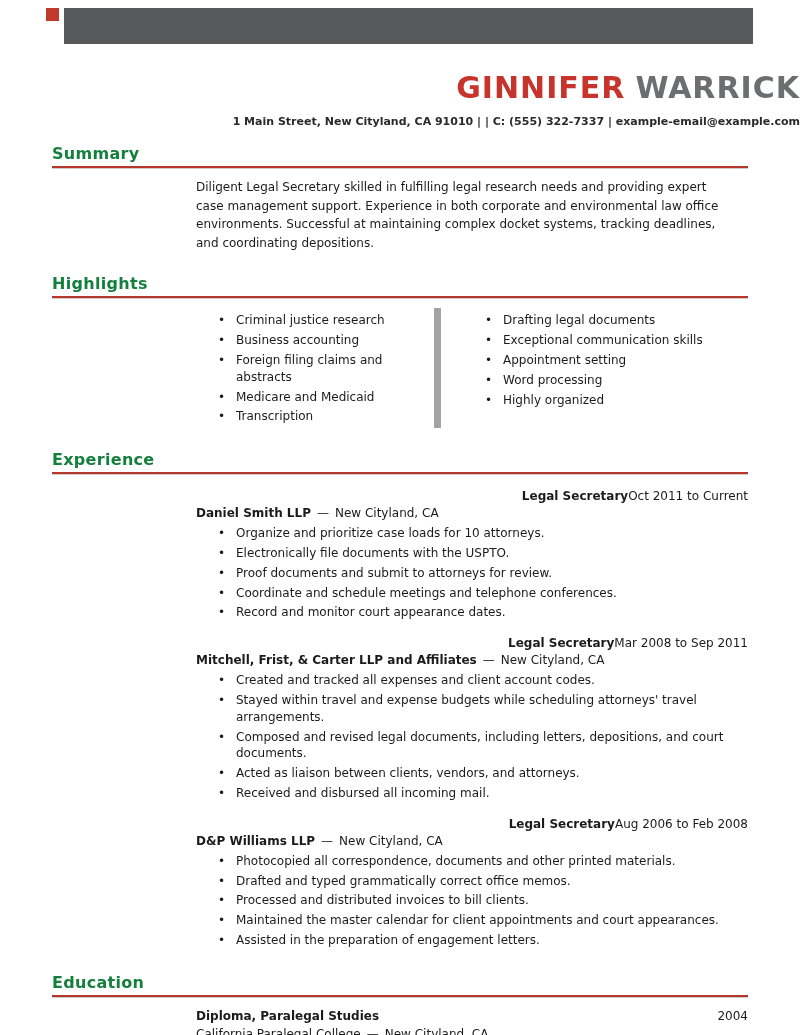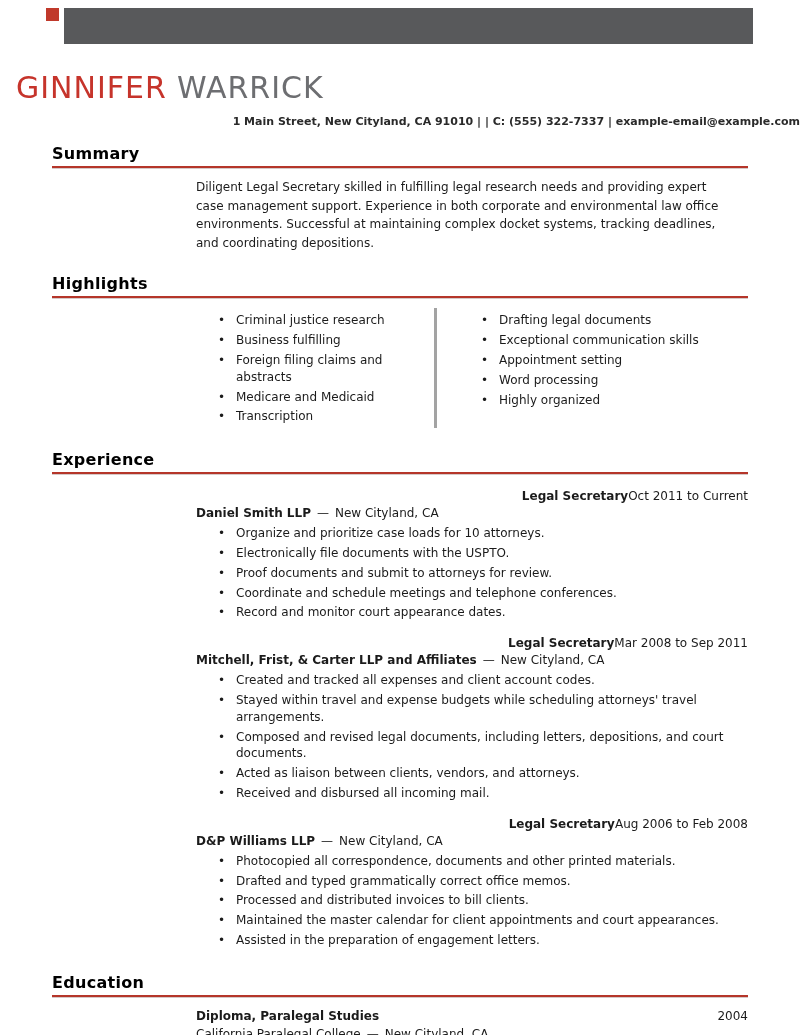--- a/index.html
+++ b/index.html
@@ -12,35 +12,35 @@
     box-sizing:border-box;
     overflow:hidden;
   }
   
   .topbar { display:flex; align-items:flex-start; margin:8px 47px 0 46px; }
   .red-sq { width:13px; height:13px; background:#c0392b; flex:0 0 auto; }
   .gray-bar { flex:1; height:36px; background:#58595b; margin-left:5px; }
 
   
   h1.name {
-    margin:26px 0 0 16px; text-align:left;
-    font-size:30px; font-weight:normal; letter-spacing:1px;
+    margin:26px 0 0 16px; text-align:right;
+    font-size:30px; font-weight:bold; letter-spacing:1px;
   }
   h1.name .first { color:#c6342b; margin-right:10px; }
   h1.name .last  { color:#6d6e71; }
   .contact {
     margin-top:10px; text-align:right;
     font-size:11px; font-weight:bold; color:#2a2a2a;
   }
 
   
   .section { margin:0 52px; }
   .section-title {
     margin:0; font-size:16px; font-weight:bold;
-    color:#000000; letter-spacing:0.3px;
+    color:#15803d; letter-spacing:0.3px;
   }
   .section-rule {
     height:2px; background:#b5362a; margin-top:3px;
     box-shadow:0 1px 0 rgba(90,40,35,0.25);
   }
   .mt-summary    { margin-top:16px; }
   .mt-highlights { margin-top:22px; }
   .mt-experience { margin-top:22px; }
   .mt-education  { margin-top:24px; }
 
@@ -51,21 +51,21 @@
   }
 
   
   ul.bullets { list-style:none; margin:4px 0 0 144px; padding:0; font-size:12px; }
   ul.bullets li { position:relative; padding-left:40px; margin-bottom:3px; line-height:1.4; }
   ul.bullets li::before { content:"\2022"; position:absolute; left:22px; top:0; }
 
   
   .hl-cols { display:flex; margin:10px 0 0 144px; }
   .hl-col ul.bullets { margin-left:0; }
-  .hl-col.left  { width:238px; border-right:3px solid #a3a3a3; }
+  .hl-col.left  { width:238px; border-right:7px solid #a3a3a3; }
   .hl-col.right { padding-left:0; }
   .hl-col.right ul.bullets li { padding-left:62px; }
   .hl-col.right ul.bullets li::before { left:44px; }
 
   
   .job { margin-top:15px; }
   .job-head {
     display:flex; justify-content:flex-end; align-items:baseline;
     margin-left:144px; font-size:12px;
   }
@@ -104,21 +104,21 @@
     <p class="summary-text">Diligent Legal Secretary skilled in fulfilling legal research needs and providing expert case management support. Experience in both corporate and environmental law office environments. Successful at maintaining complex docket systems, tracking deadlines, and coordinating depositions.</p>
   </div>
 
   <div class="section mt-highlights">
     <h2 class="section-title">Highlights</h2>
     <div class="section-rule"></div>
     <div class="hl-cols">
       <div class="hl-col left">
         <ul class="bullets">
           <li>Criminal justice research</li>
-          <li>Business fulfilling</li>
+          <li>Business accounting</li>
           <li>Foreign filing claims and abstracts</li>
           <li>Medicare and Medicaid</li>
           <li>Transcription</li>
         </ul>
       </div>
       <div class="hl-col right">
         <ul class="bullets">
           <li>Drafting legal documents</li>
           <li>Exceptional communication skills</li>
           <li>Appointment setting</li>

